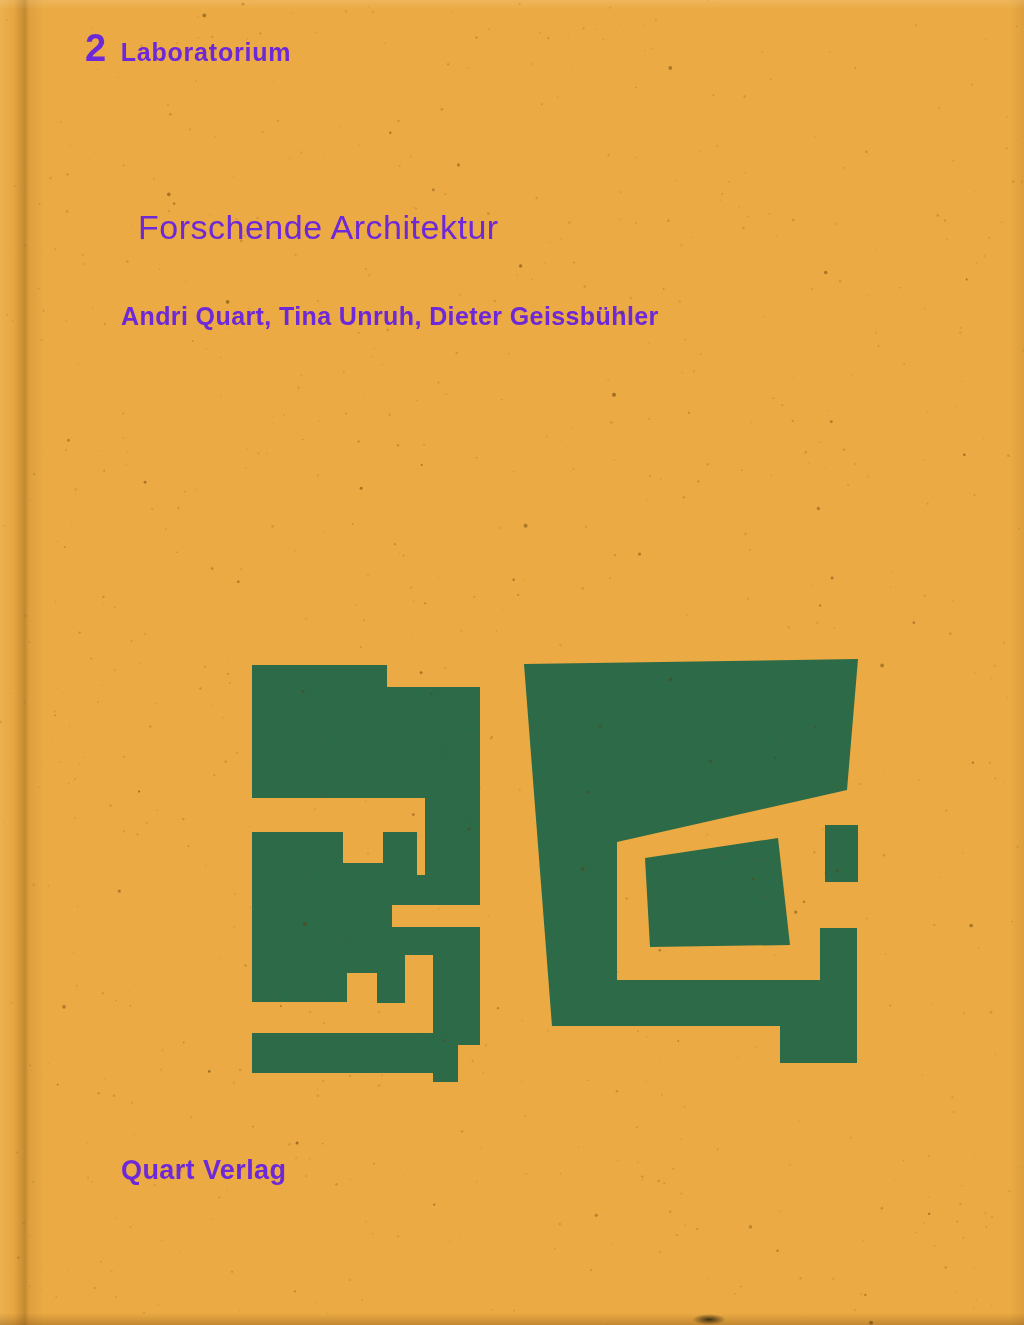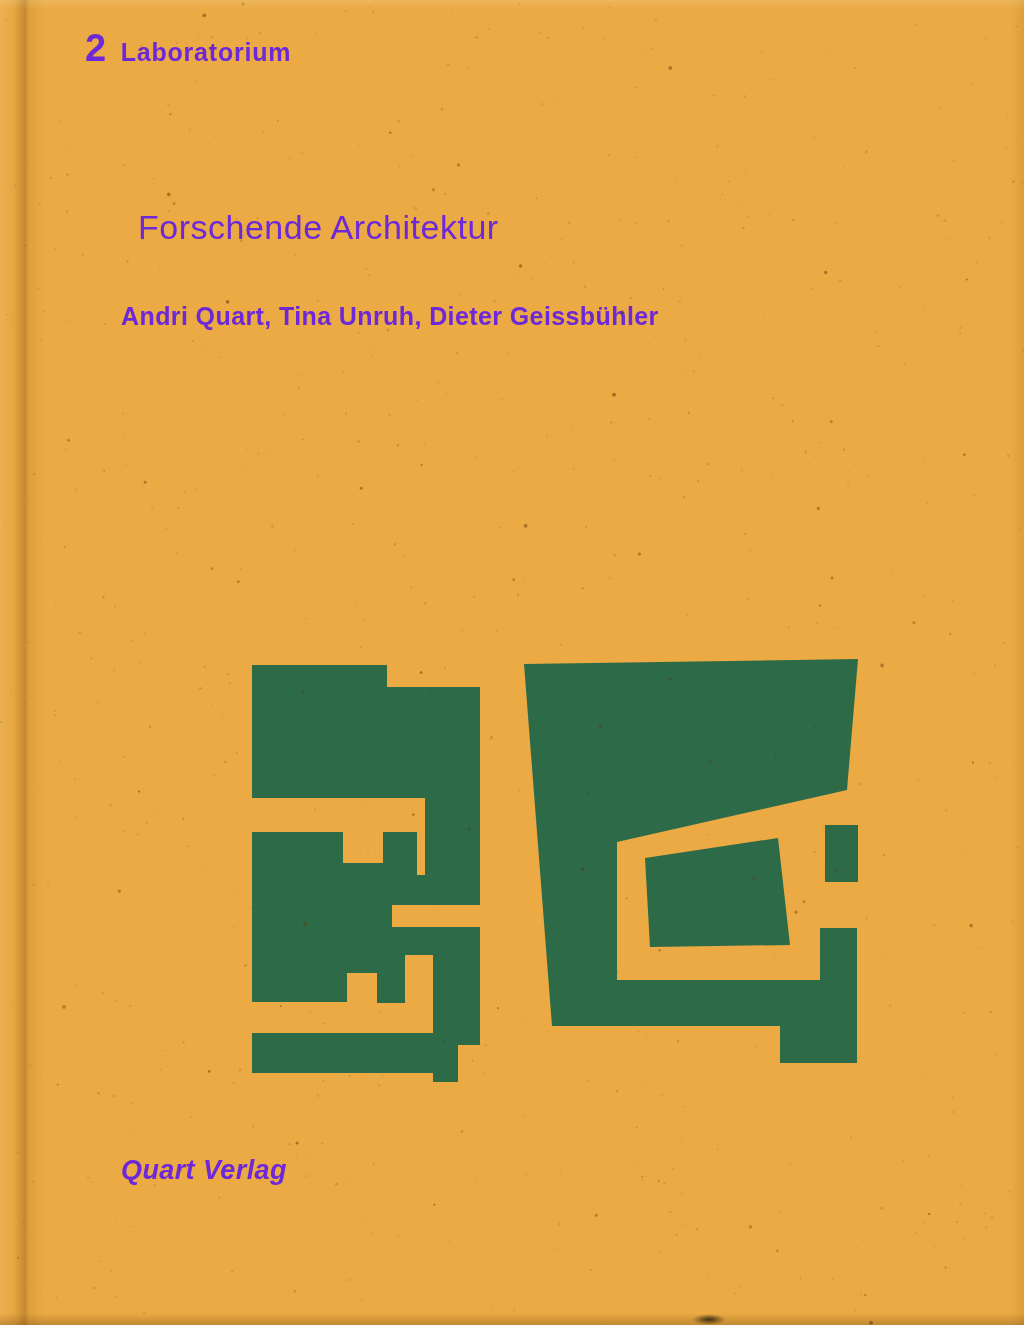--- a/index.html
+++ b/index.html
@@ -61,21 +61,20 @@
   }
   .authors{
     position:absolute;left:121px;top:304px;
     font-size:25px;font-weight:700;line-height:1;letter-spacing:0.4px;
     white-space:nowrap;
   }
   .publisher{
     position:absolute;left:121px;top:1157px;
     font-size:27px;font-weight:700;line-height:1;letter-spacing:0.4px;
     white-space:nowrap;
-    font-style:italic;
   }
   .artwork{position:absolute;top:0;left:0;}
   .artwork path{fill:#2d6a47;}
   .speckles{position:absolute;top:0;left:0;pointer-events:none;}
 </style>
 </head>
 <body>
 
 <div class="cover">
 

